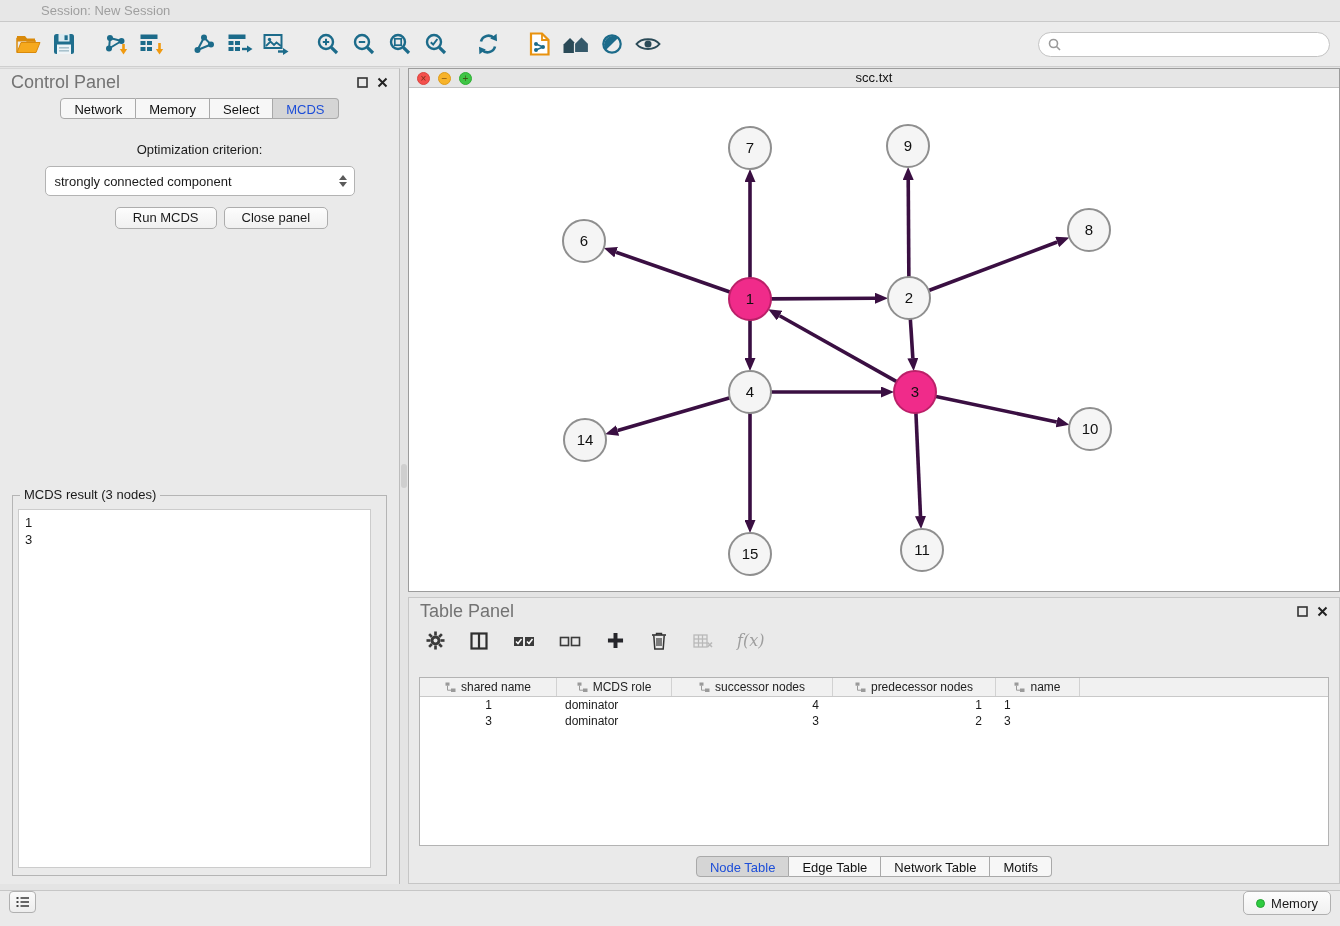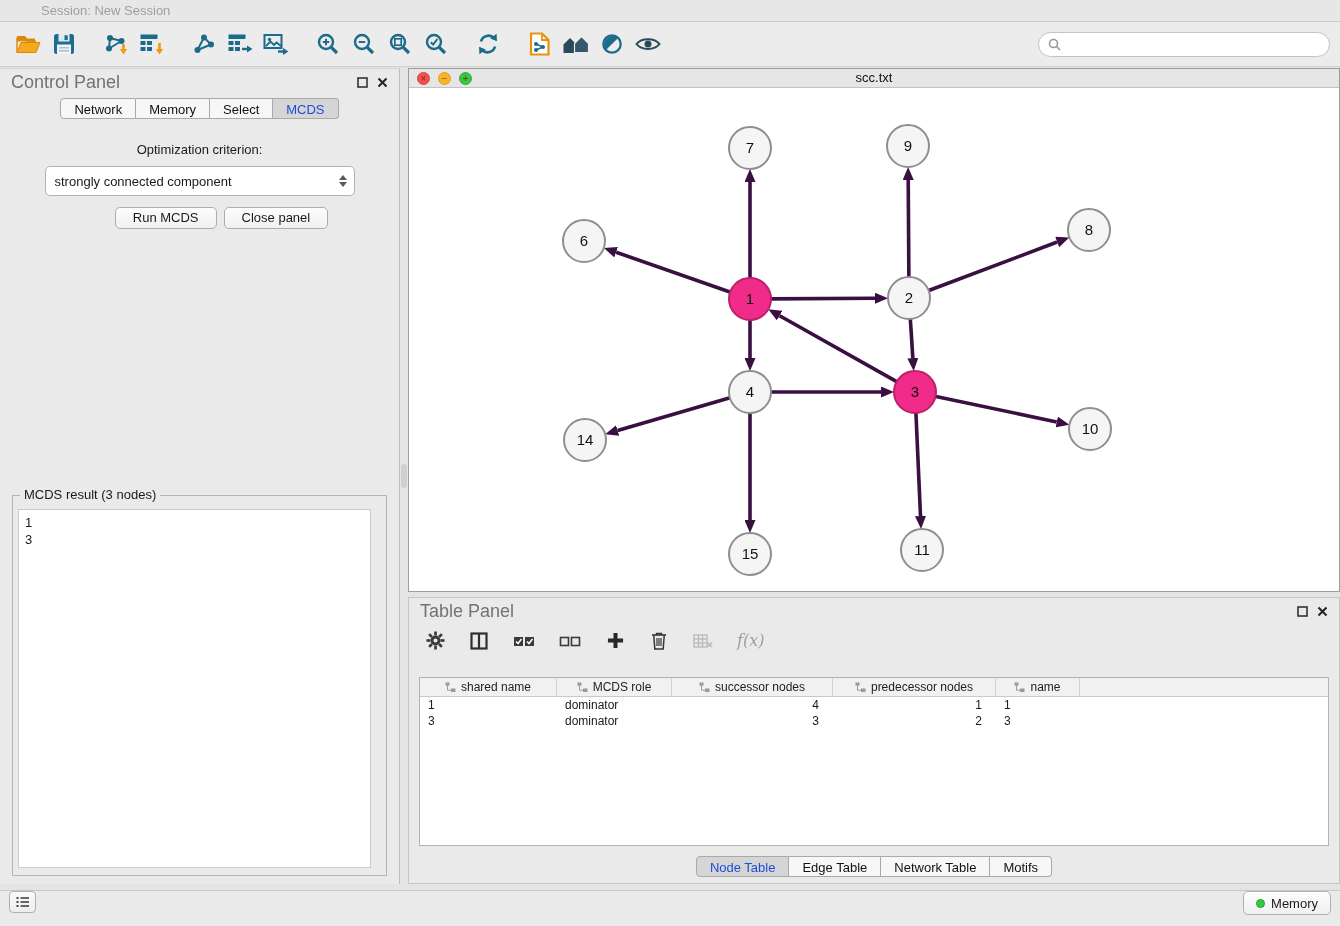--- a/index.html
+++ b/index.html
@@ -117,21 +117,21 @@
   .table-wrap {
     position: absolute; left: 10px; right: 10px; top: 79px; bottom: 37px;
     background: #fff; border: 1px solid #b3b3b3; overflow: hidden;
   }
   .thead { display: flex; height: 19px; background: #f1f1f1; border-bottom: 1px solid #c9c9c9; }
   .th {
     display: flex; align-items: center; justify-content: center; gap: 5px;
     font-size: 12px; color: #222; border-right: 1px solid #d2d2d2; height: 100%;
   }
   .th.col-fill { flex: 1; border-right: none; }
-  .col0 { width: 137px; } .col1 { width: 115px; } .col2 { width: 161px; } .col3 { width: 163px; } .col4 { width: 84px; }
+  .col0 { width: 137px; text-align: center; } .col1 { width: 115px; } .col2 { width: 161px; } .col3 { width: 163px; } .col4 { width: 84px; }
   .tr { display: flex; height: 16px; }
   .td { font-size: 12px; line-height: 16px; padding: 0 8px; overflow: hidden; white-space: nowrap; }
   .td.al-right { text-align: right; padding-right: 14px; }
   .table-tabs-row { position: absolute; left: 0; right: 0; bottom: 6px; display: flex; justify-content: center; }
 
   
   .status-bar {
     position: absolute; left: 0; right: 0; bottom: 0; height: 36px;
     background: #eaeaea; border-top: 1px solid #c6c6c6;
     display: flex; align-items: flex-start; padding: 0 9px;

